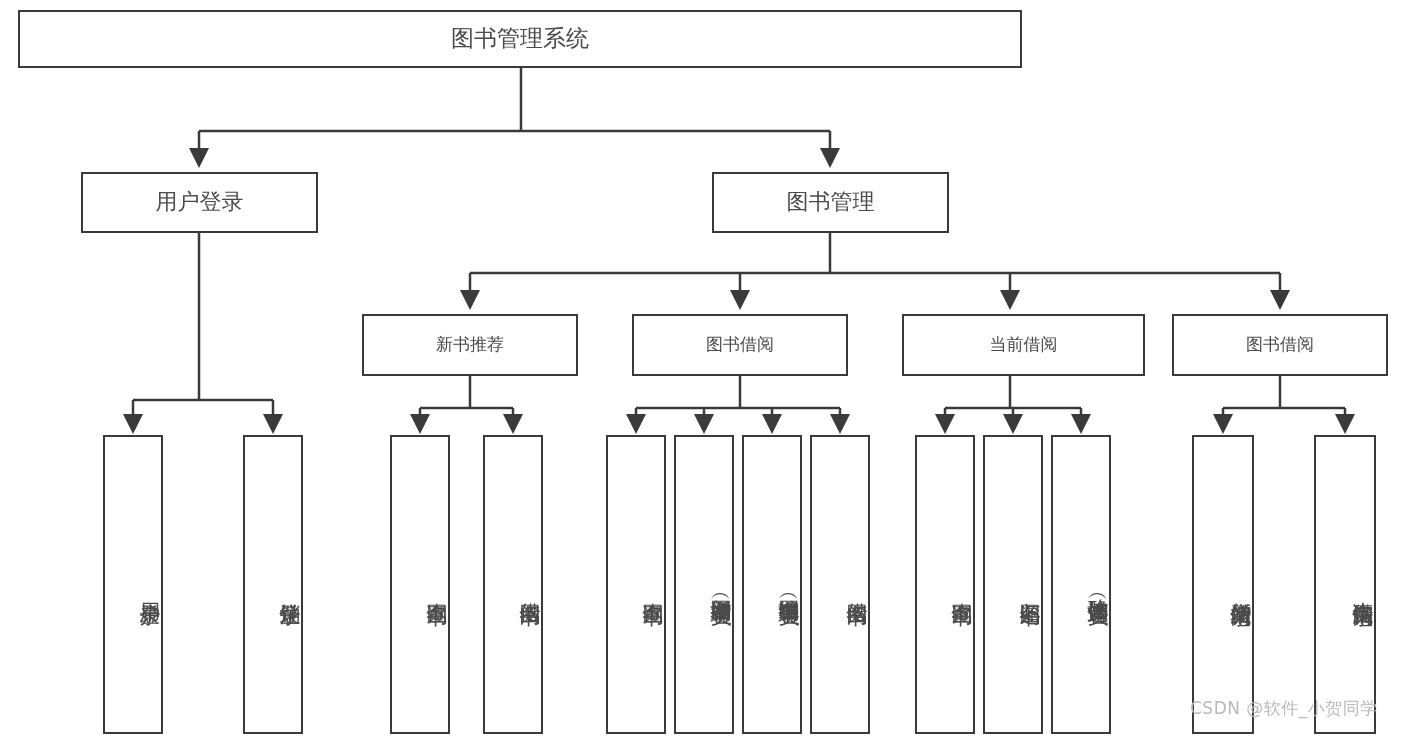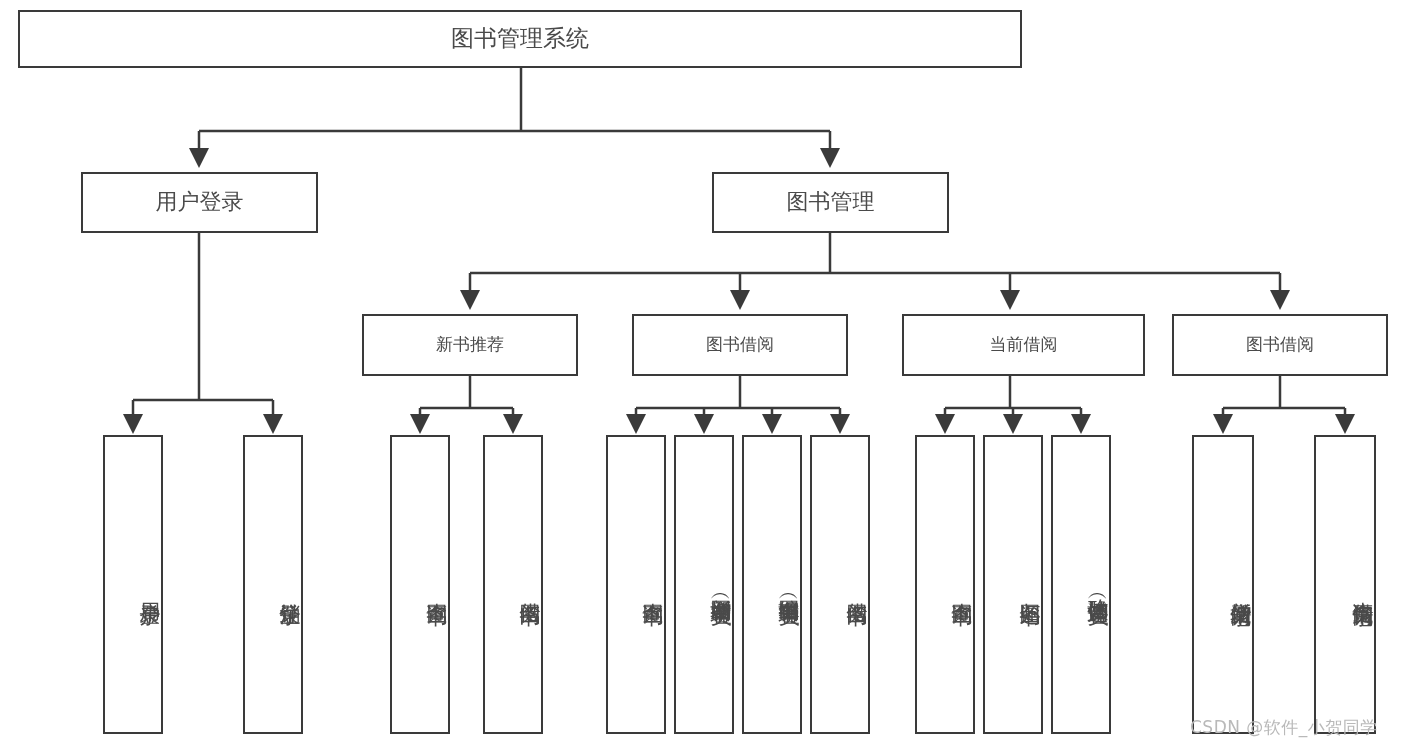--- a/index.html
+++ b/index.html
@@ -55,21 +55,21 @@
     justify-content: center;
     padding-top: 6px;
   }
   .node.leaf.tall-text {
     align-items: flex-start;
     padding-top: 4px;
   }
   .watermark {
     position: absolute;
     left: 1190px;
-    top: 716px;
+    top: 697px;
     font-size: 17px;
     color: #b9b9b9;
     white-space: nowrap;
     letter-spacing: 0.5px;
   }
 </style>
 </head>
 <body>
 
 <div id="canvas">

